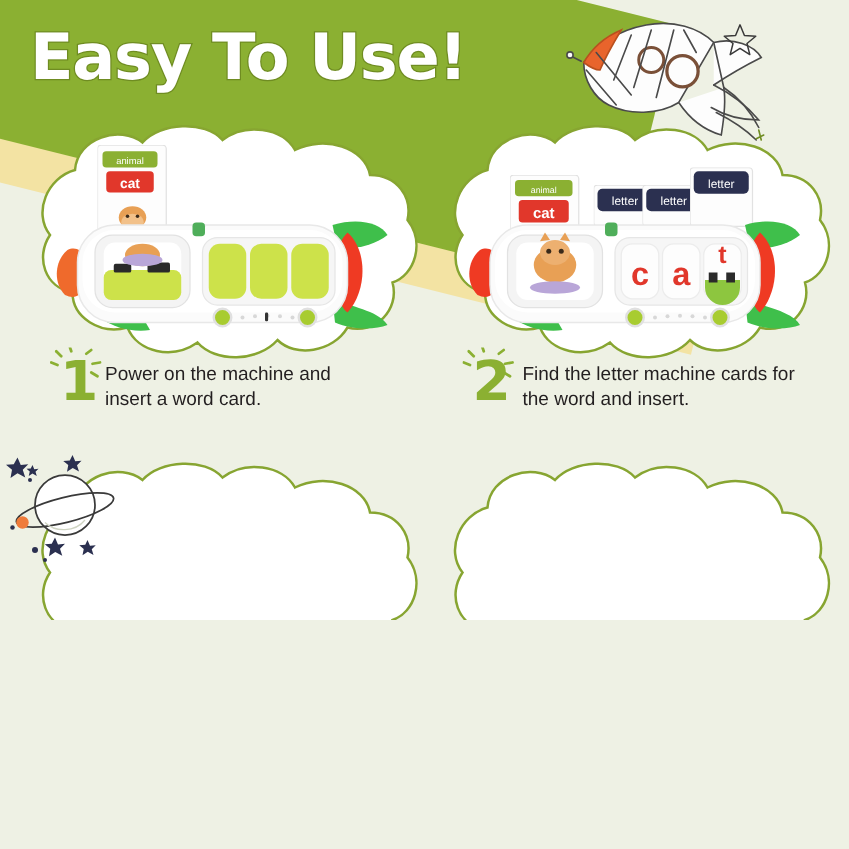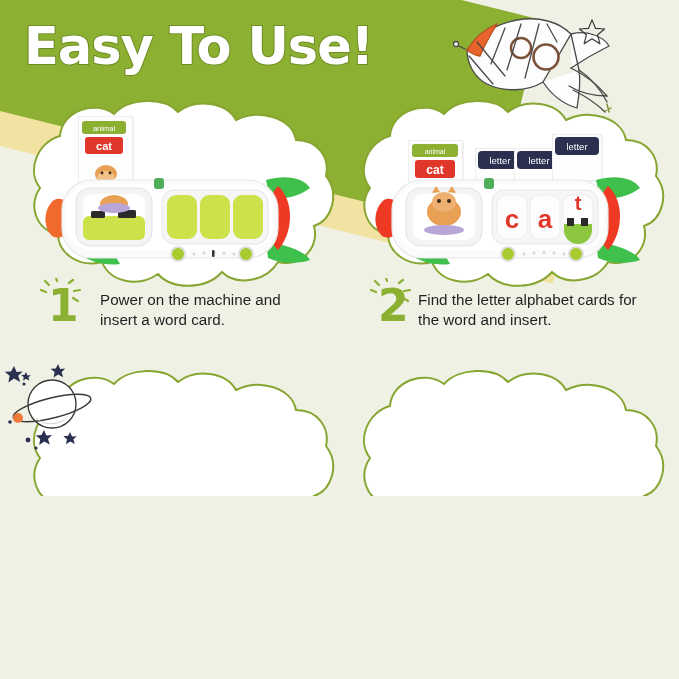--- a/index.html
+++ b/index.html
@@ -190,21 +190,21 @@
       <g stroke="#8bb032" stroke-width="2.2" stroke-linecap="round">
         <path d="M6 14 L1 12"></path>
           <path d="M9 7 L5 3"></path>
           <path d="M17 3 L16 0"></path>
         <path d="M29 5 L33 2"></path>
           <path d="M34 13 L40 12"></path>
           <path d="M33 20 L38 23"></path>
       </g>
     </svg>
     <div class="step-num" style="left:48px;top:284px;">1</div>
-    <div class="step-text" style="left:100px;top:290px;width:215px;">Power on the machine and insert a word card.</div>
+    <div class="step-text" style="left:84px;top:290px;width:215px;">Power on the machine and insert a word card.</div>
   </div>
 
   <div class="panel" style="left:330px;top:0;width:349px;height:340px;">
 
     <svg style="position:absolute;left:78px;top:140px;width:56px;height:48px;">
       <rect x="0" y="0" width="55" height="48" rx="3" fill="#fdfdfd" stroke="#e2e2e2"></rect>
       <rect x="4" y="4" width="46" height="13" rx="3" fill="#8bb032"></rect>
       <text x="27" y="14" font-size="7" fill="#ffffff" text-anchor="middle" font-family="Liberation Sans, sans-serif">animal</text>
       <rect x="7" y="20" width="40" height="18" rx="3" fill="#e1372b"></rect>
       <text x="27" y="34" font-size="12" font-weight="bold" fill="#ffffff" text-anchor="middle" font-family="Liberation Sans, sans-serif">cat</text>
@@ -269,21 +269,21 @@
       <g stroke="#8bb032" stroke-width="2.2" stroke-linecap="round">
         <path d="M6 14 L1 12"></path>
           <path d="M9 7 L5 3"></path>
           <path d="M17 3 L16 0"></path>
         <path d="M29 5 L33 2"></path>
           <path d="M34 13 L40 12"></path>
           <path d="M33 20 L38 23"></path>
       </g>
     </svg>
     <div class="step-num" style="left:48px;top:284px;">2</div>
-    <div class="step-text" style="left:88px;top:290px;width:225px;">Find the letter alphabet cards for the word and insert.</div>
+    <div class="step-text" style="left:88px;top:290px;width:225px;">Find the letter machine cards for the word and insert.</div>
   </div>
 
   <div class="panel" style="left:0;top:340px;width:340px;height:339px;">
 
     
     
 
     
     
 

